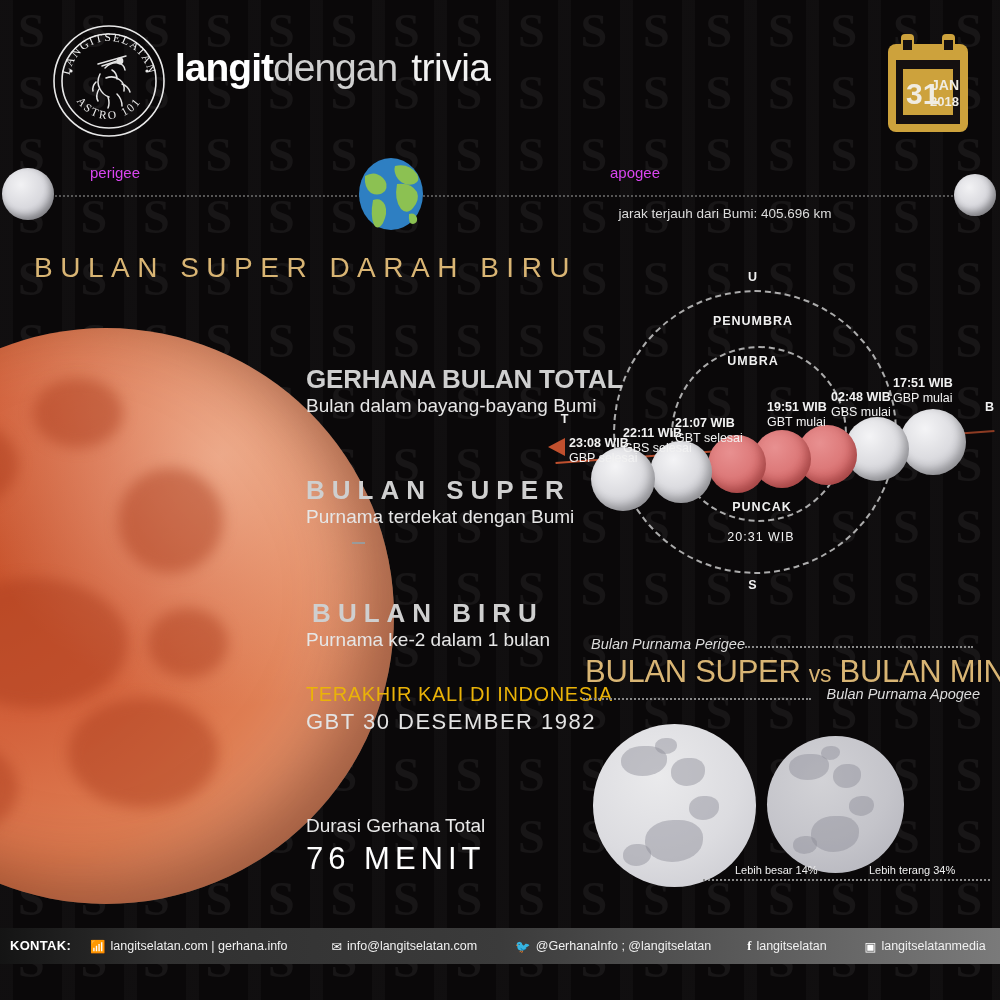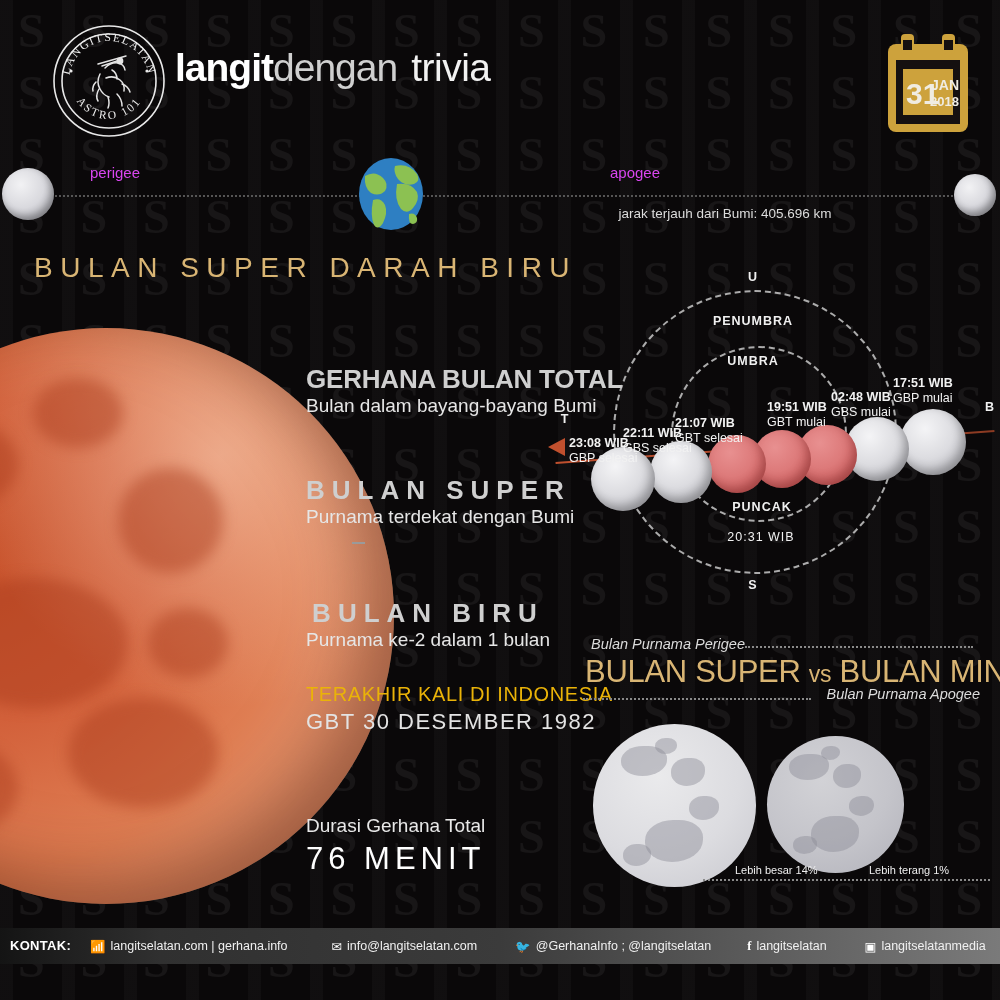--- a/index.html
+++ b/index.html
@@ -611,21 +611,21 @@
       <div class="sp" style="left:22px;top:18px;width:40px;height:26px;"></div>
       <div class="sp" style="left:54px;top:10px;width:19px;height:14px;"></div>
       <div class="sp" style="left:66px;top:28px;width:28px;height:24px;"></div>
       <div class="sp" style="left:44px;top:80px;width:48px;height:36px;"></div>
       <div class="sp" style="left:26px;top:100px;width:24px;height:18px;"></div>
       <div class="sp" style="left:82px;top:60px;width:25px;height:20px;"></div>
     </div>
 
     <div id="svm-line-foot"></div>
     <div class="svm-foot" id="foot-besar">Lebih besar 14%</div>
-    <div class="svm-foot" id="foot-terang">Lebih terang 1%</div>
+    <div class="svm-foot" id="foot-terang">Lebih terang 34%</div>
   </div>
 
   <div class="lyr" id="footer"></div>
   <div class="lyr" id="kontak-label">KONTAK:</div>
   <div class="lyr" id="footer-items">
     <div class="f-item" style="margin-right:44px;">
       <span class="f-ic">📶</span>
       <span>langitselatan.com | gerhana.info</span>
     </div>
     <div class="f-item" style="margin-right:38px;">

